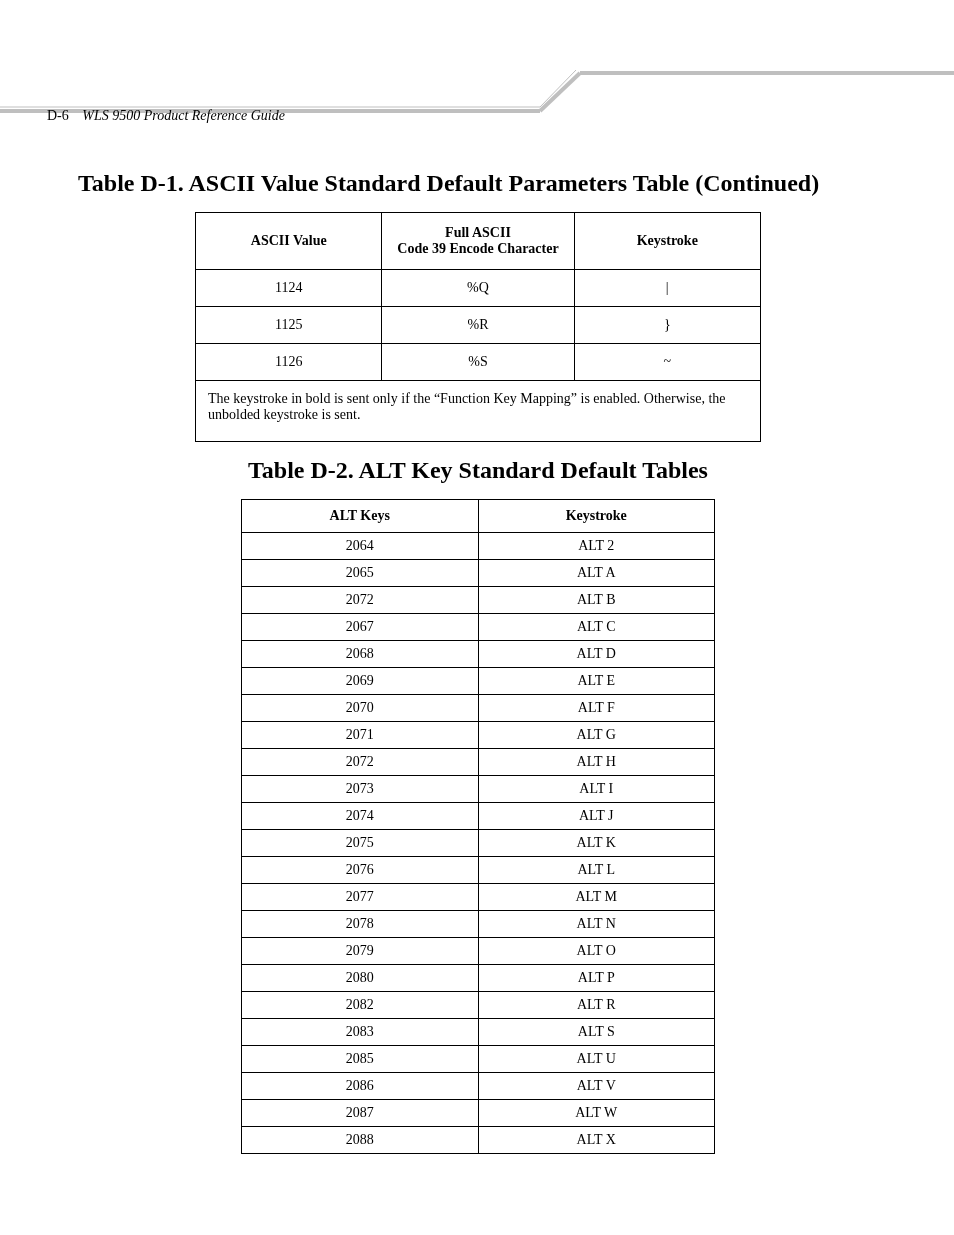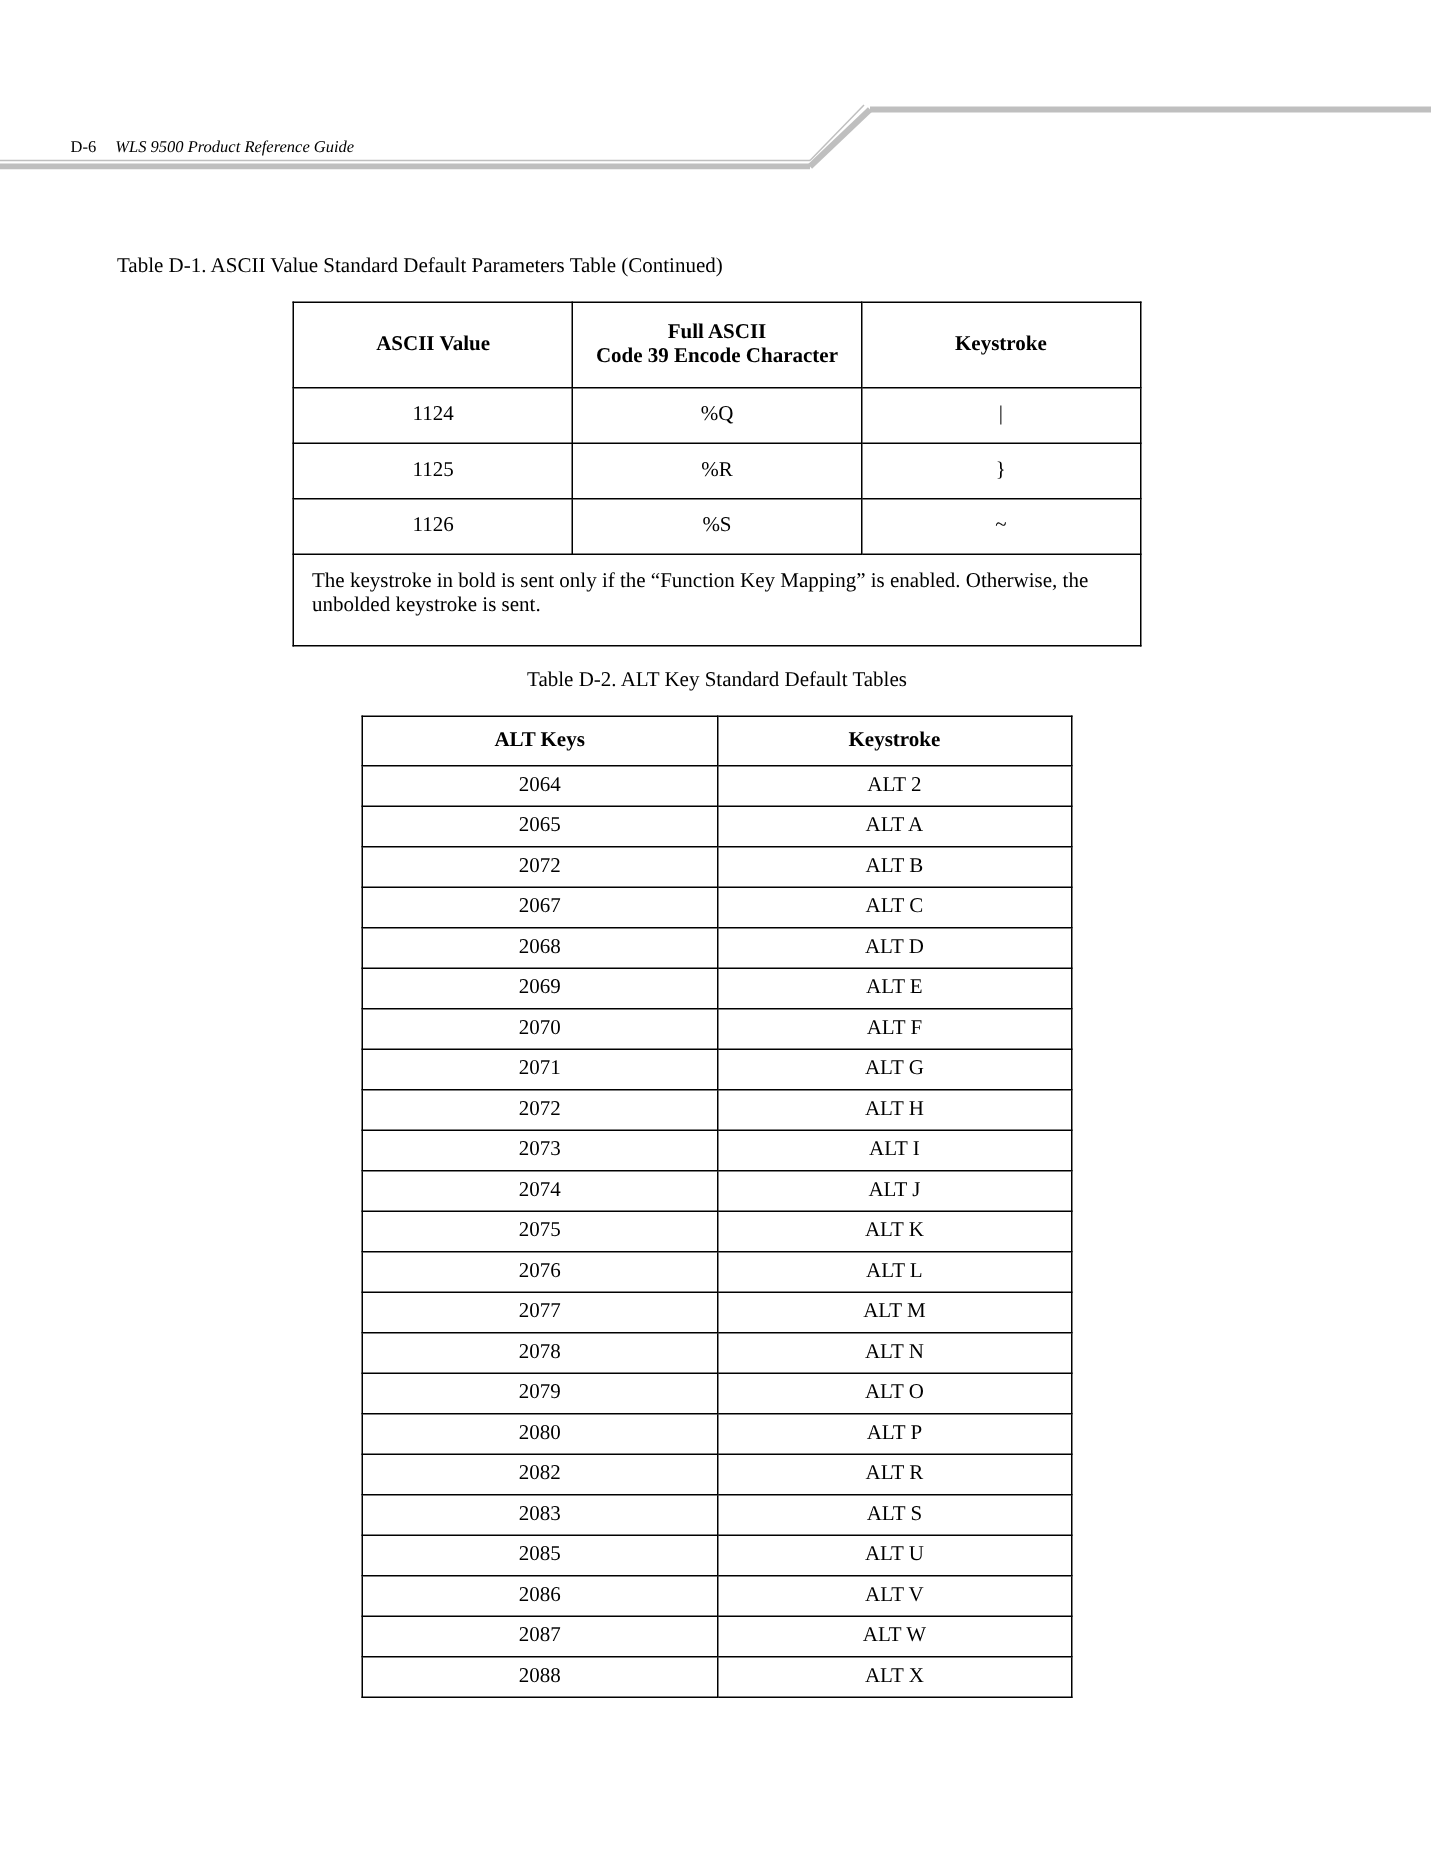--- a/index.html
+++ b/index.html
@@ -20,40 +20,40 @@
   .header-rule-outer {
     position: absolute;
     top: 69px;
     left: 0;
     width: 954px;
     height: 44px;
     pointer-events: none;
   }
   .running-head {
     position: absolute;
-    top: 92px;
+    top: 108px;
     left: 47px;
-    font-size: 11px;
+    font-size: 14px;
   }
   .running-head .pagenum {
     font-style: normal;
     margin-right: 10px;
   }
   .running-head .guide {
     font-style: italic;
   }
   .content {
     position: absolute;
     top: 160px;
     left: 78px;
     width: 800px;
   }
   .table-title {
-    font-weight: normal;
-    font-size: 14px;
+    font-weight: bold;
+    font-size: 24px;
     margin: 10px 0 14px 0;
   }
   .t1 { text-align: left; }
   .t2 { text-align: center; }
   table {
     border-collapse: collapse;
     margin: 15px auto;
   }
   table.table1 { width: 566px; }
   table.table2 { width: 474px; }

